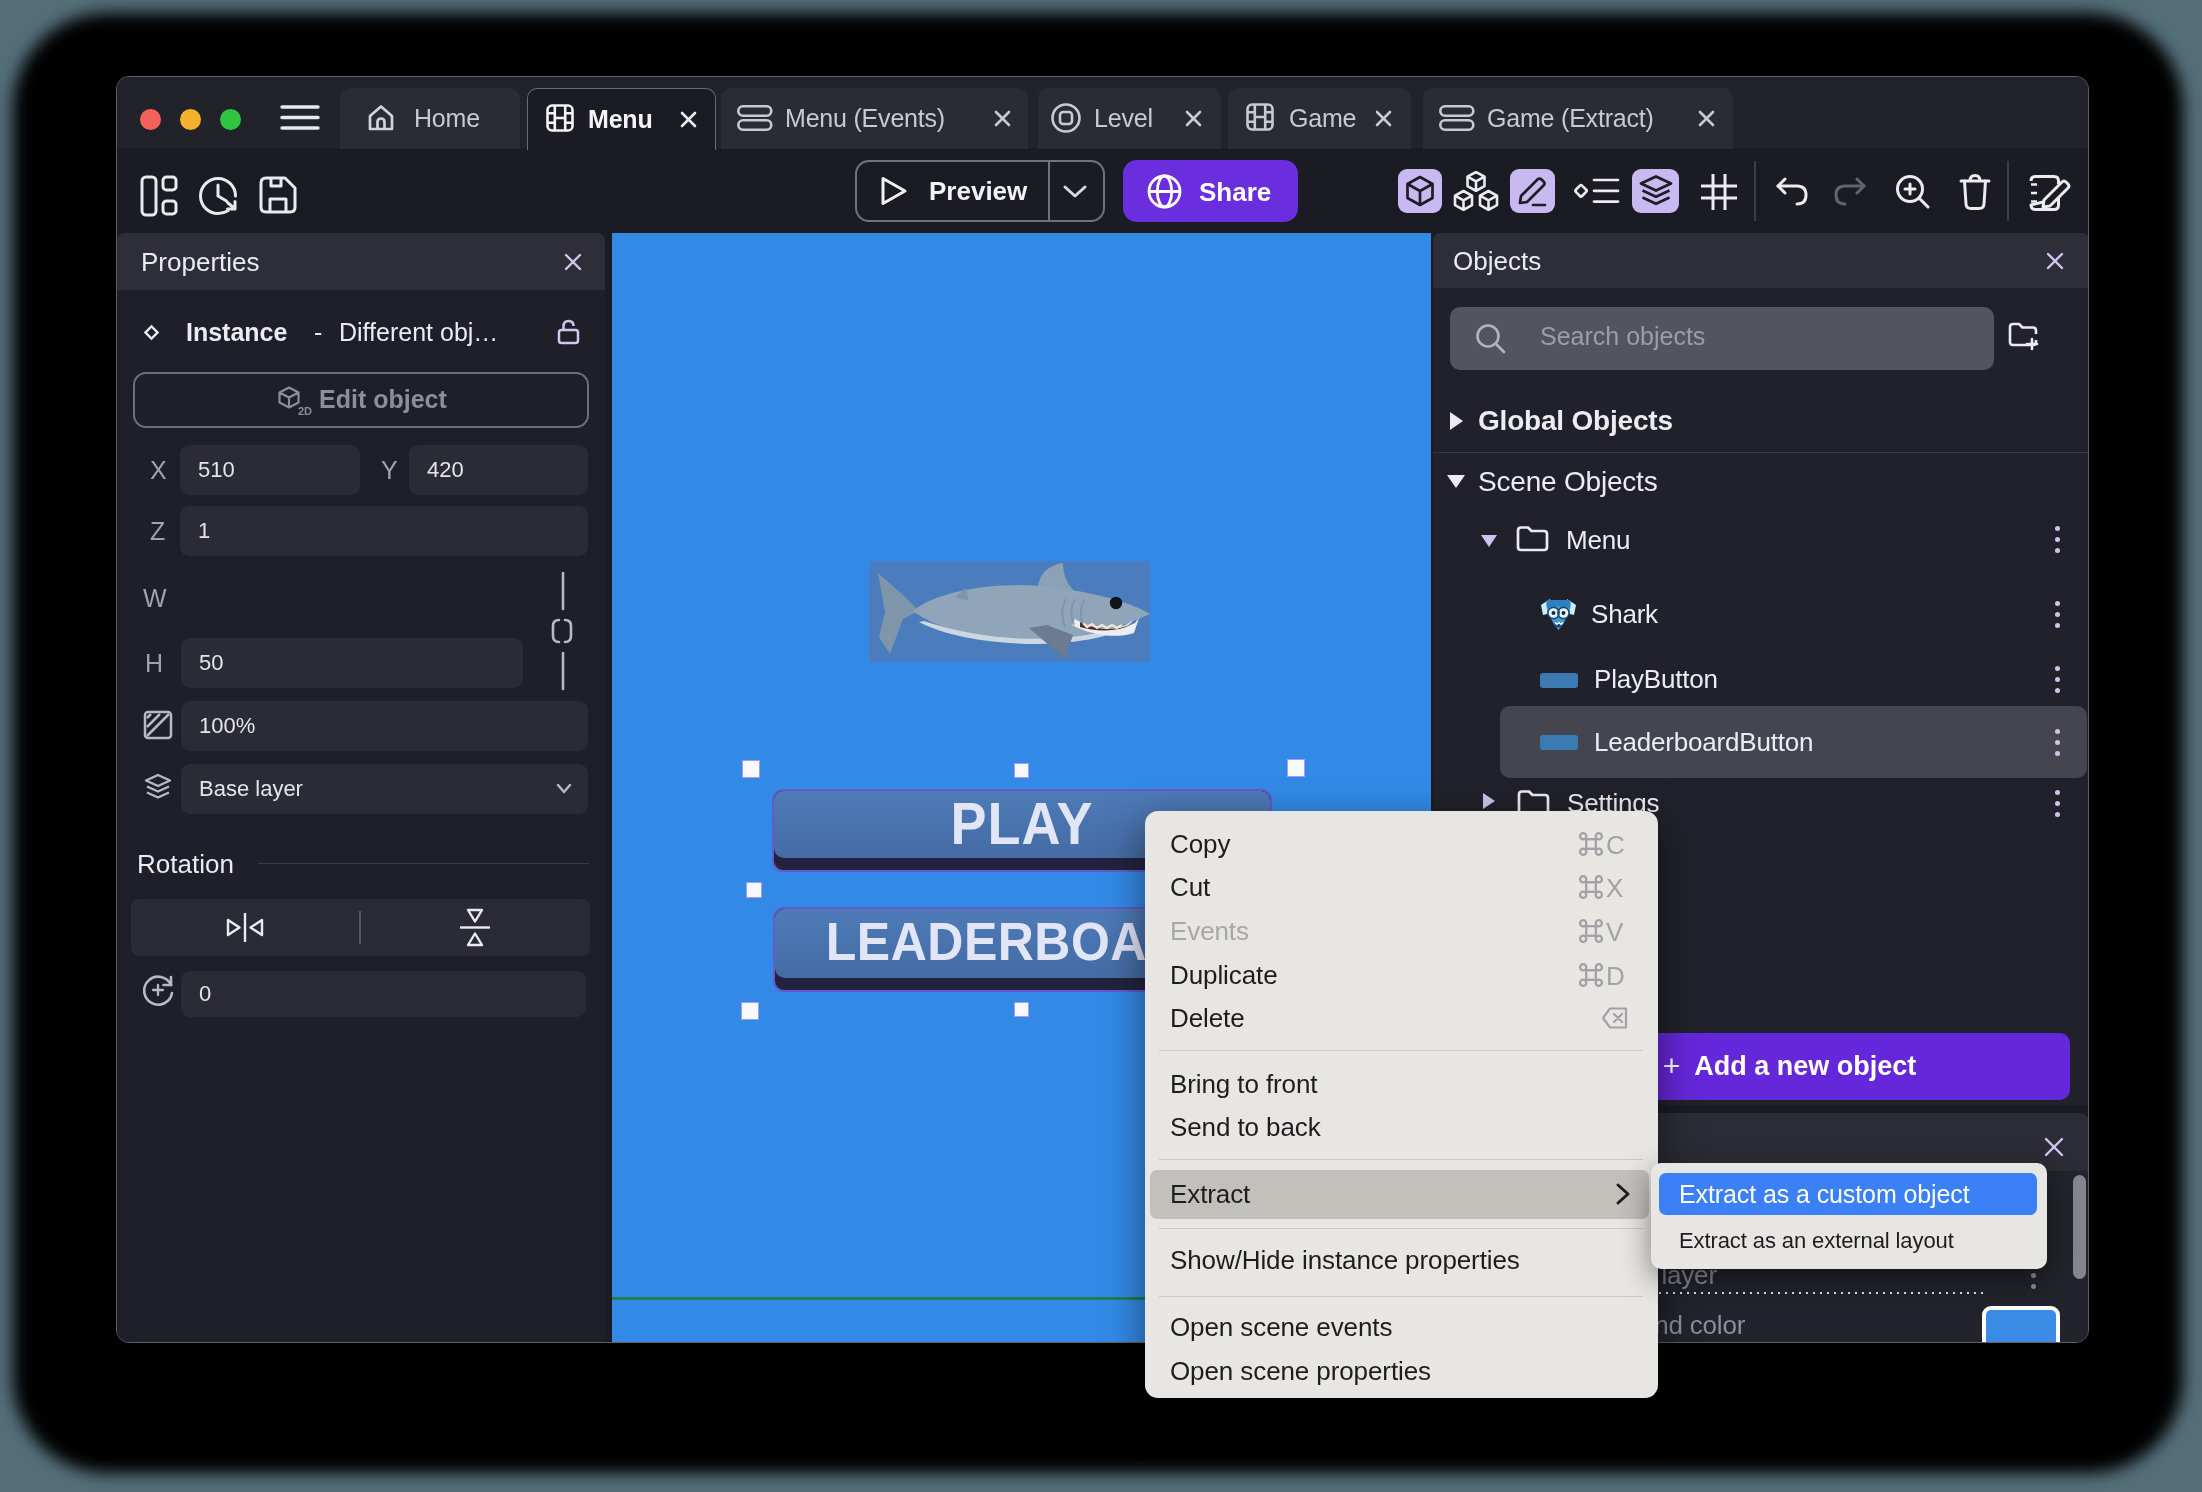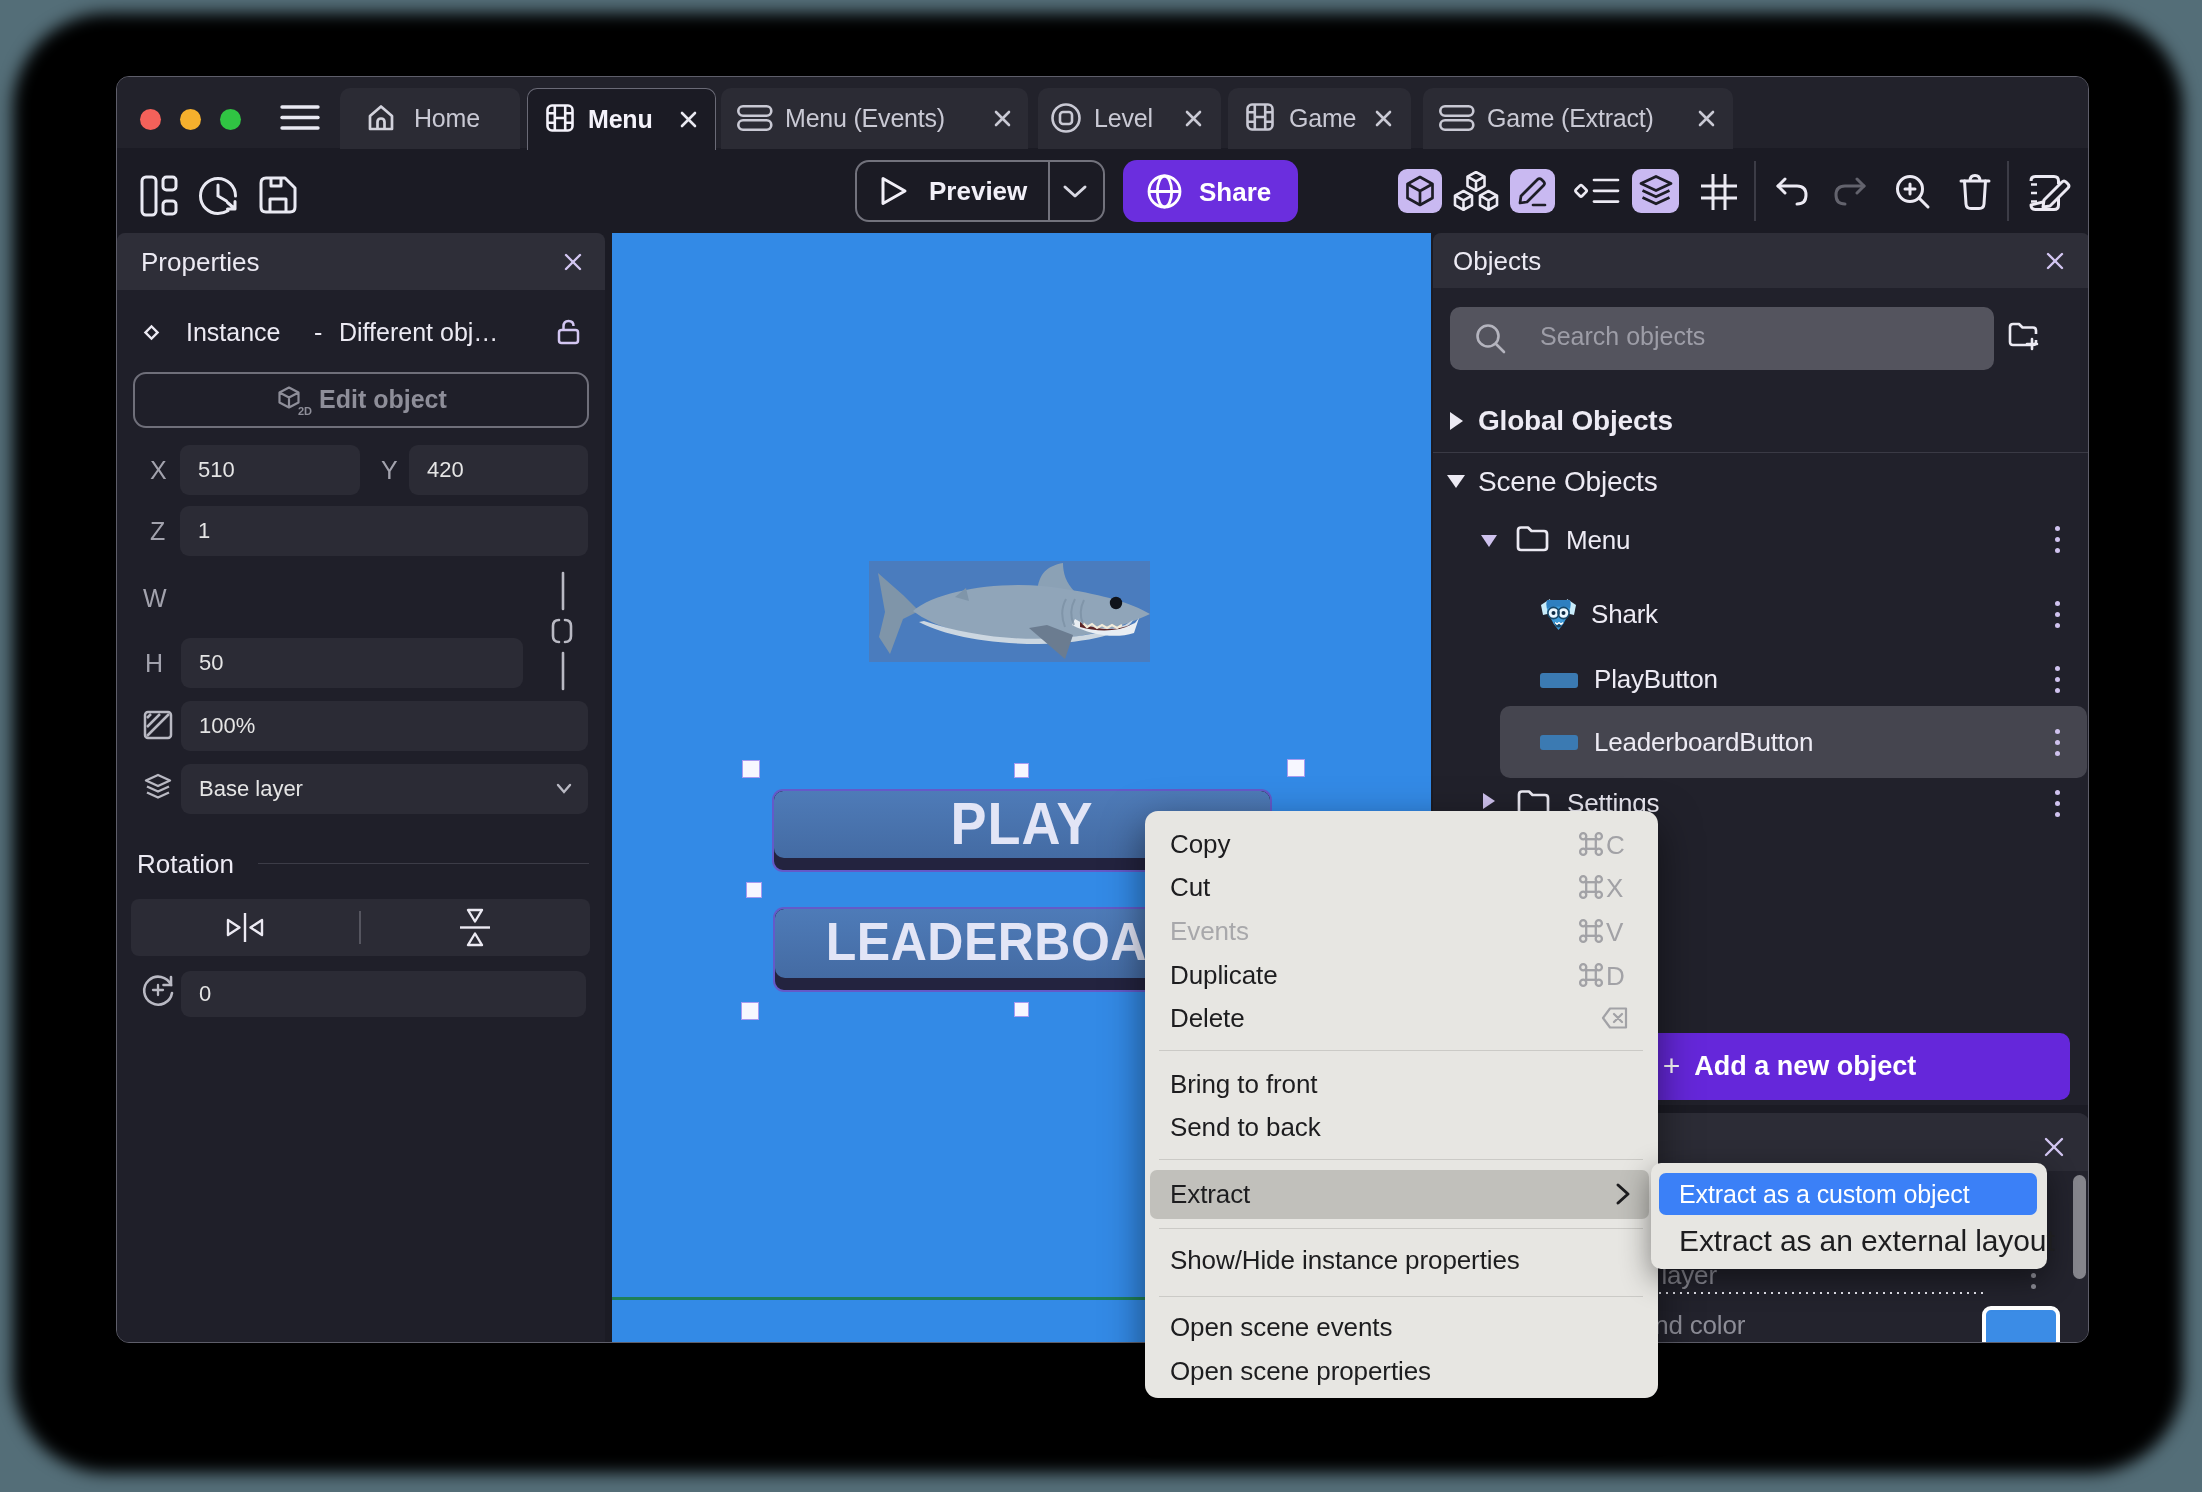--- a/index.html
+++ b/index.html
@@ -255,21 +255,21 @@
   <div class="prow" style="left:24px;top:170px;font-size:26px;">Properties</div>
   <svg class="icon" style="left:446px;top:175px;" width="20" height="20" viewBox="0 0 20 20">
     <g stroke="#d3c6f2" stroke-width="2.4" stroke-linecap="round">
         <line x1="3" y1="3" x2="17" y2="17"></line>
         <line x1="17" y1="3" x2="3" y2="17"></line>
       </g>
   </svg>
   <svg class="icon" style="left:22px;top:243px;" width="25" height="25" viewBox="0 0 25 25">
     <rect x="8.2" y="8.2" width="8.6" height="8.6" fill="none" stroke="#eceaf3" stroke-width="2.4" transform="rotate(45 12.5 12.5)"></rect>
   </svg>
-  <div class="prow" style="left:69px;top:241px;">Instance</div>
+  <div class="prow" style="left:69px;top:241px;font-weight:bold;">Instance</div>
   <div class="prow" style="left:197px;top:241px;">-</div>
   <div class="prow" style="left:222px;top:241px;">Different obj…</div>
   <svg class="icon" style="left:440px;top:242px;" width="23" height="26" viewBox="0 0 23 26">
     <g fill="none" stroke="#d3c6f2" stroke-width="2.5">
       <rect x="2" y="11" width="19" height="13" rx="2.5"></rect>
       <path d="M6.5 11 L6.5 7.5 Q6.5 2 11.5 2 Q16.5 2 16.5 7"></path>
     </g>
   </svg>
   <div class="abs" style="left:16px;top:295px;width:456px;height:56px;border:2px solid #6f6f7a;border-radius:13px;"></div>
   <svg class="icon" style="left:160px;top:308px;" width="42" height="32" viewBox="0 0 42 32">
@@ -559,13 +559,13 @@
 </svg>
 <div class="msep" style="left:1159px;top:1228px;"></div>
 <div class="mi" style="left:1170px;top:1260px;">Show/Hide instance properties</div>
 <div class="msep" style="left:1159px;top:1296px;"></div>
 <div class="mi" style="left:1170px;top:1327px;">Open scene events</div>
 <div class="mi" style="left:1170px;top:1371px;">Open scene properties</div>
 
 <div class="abs" style="left:1651px;top:1163px;width:396px;height:106px;background:#e7e6e2;border-radius:10px;box-shadow:0 10px 30px rgba(0,0,0,0.45);"></div>
 <div class="abs" style="left:1659px;top:1173px;width:378px;height:42px;background:#3b80f7;border-radius:7px;"></div>
 <div class="mi" style="left:1679px;top:1194px;color:#ffffff;font-size:25px;">Extract as a custom object</div>
-<div class="mi" style="left:1679px;top:1241px;font-size:30px;">Extract as an external layout</div>
+<div class="mi" style="left:1679px;top:1241px;font-size:22px;">Extract as an external layout</div>
 
 </body></html>

